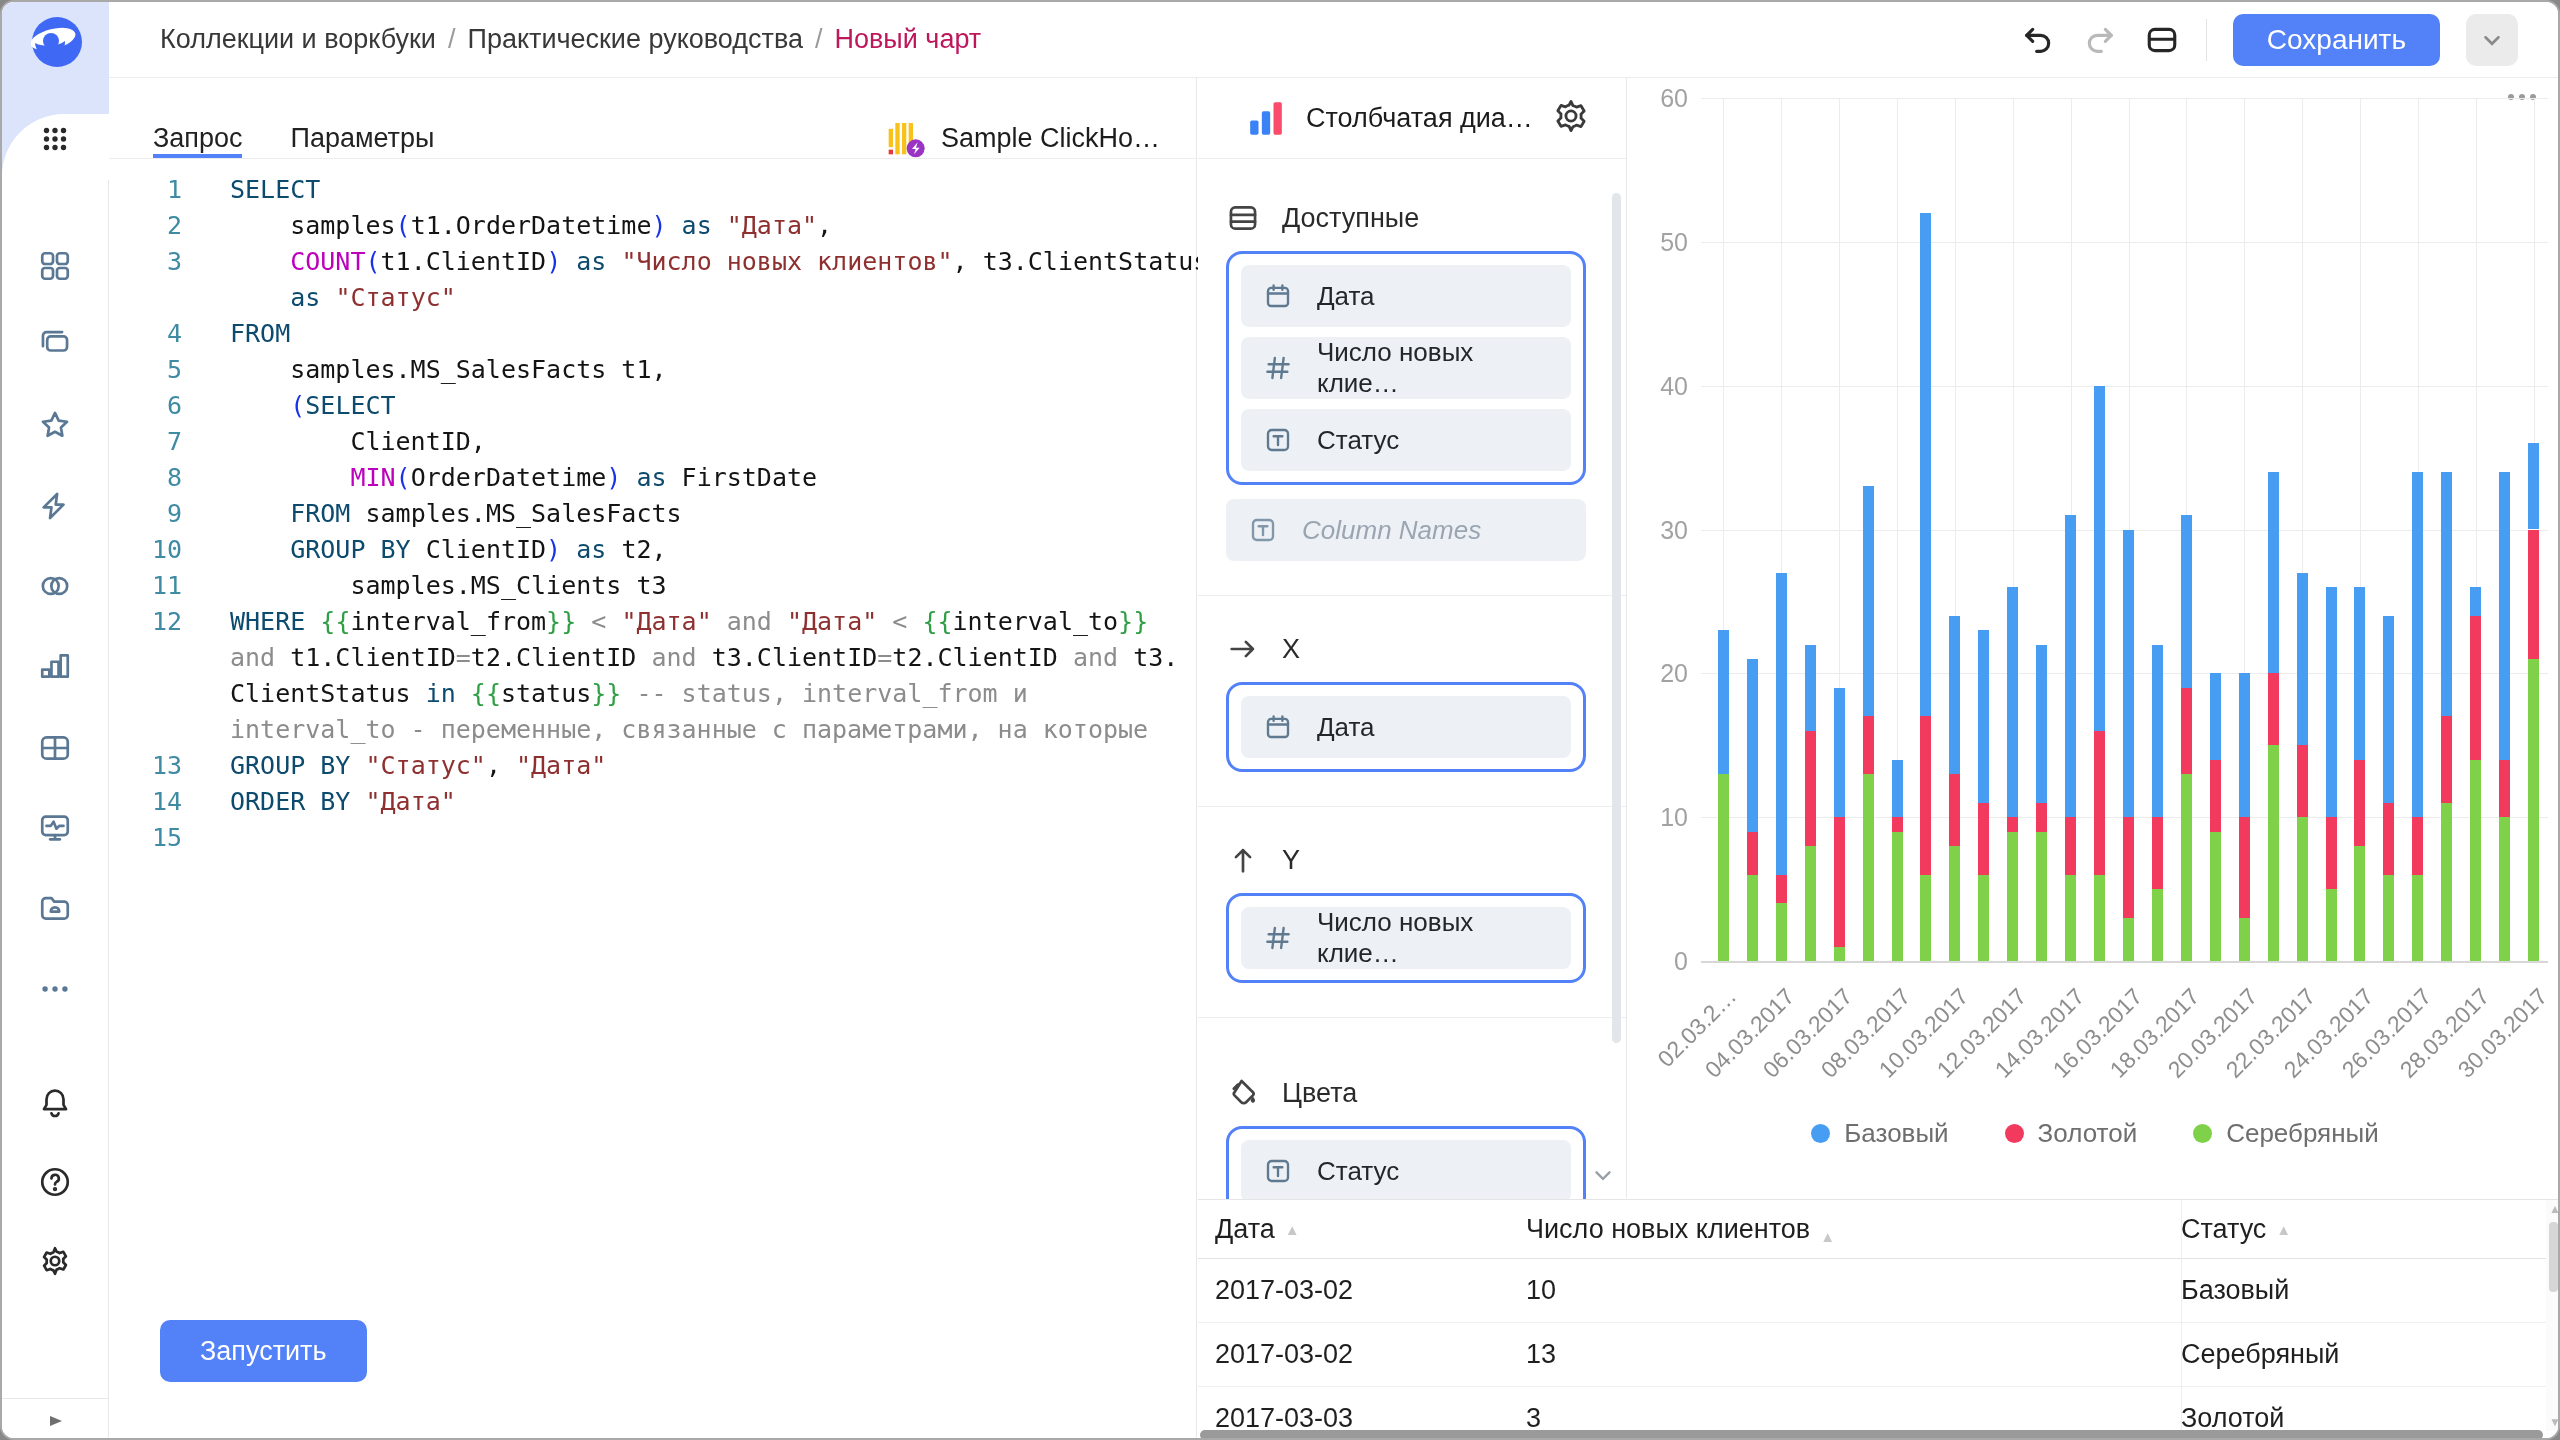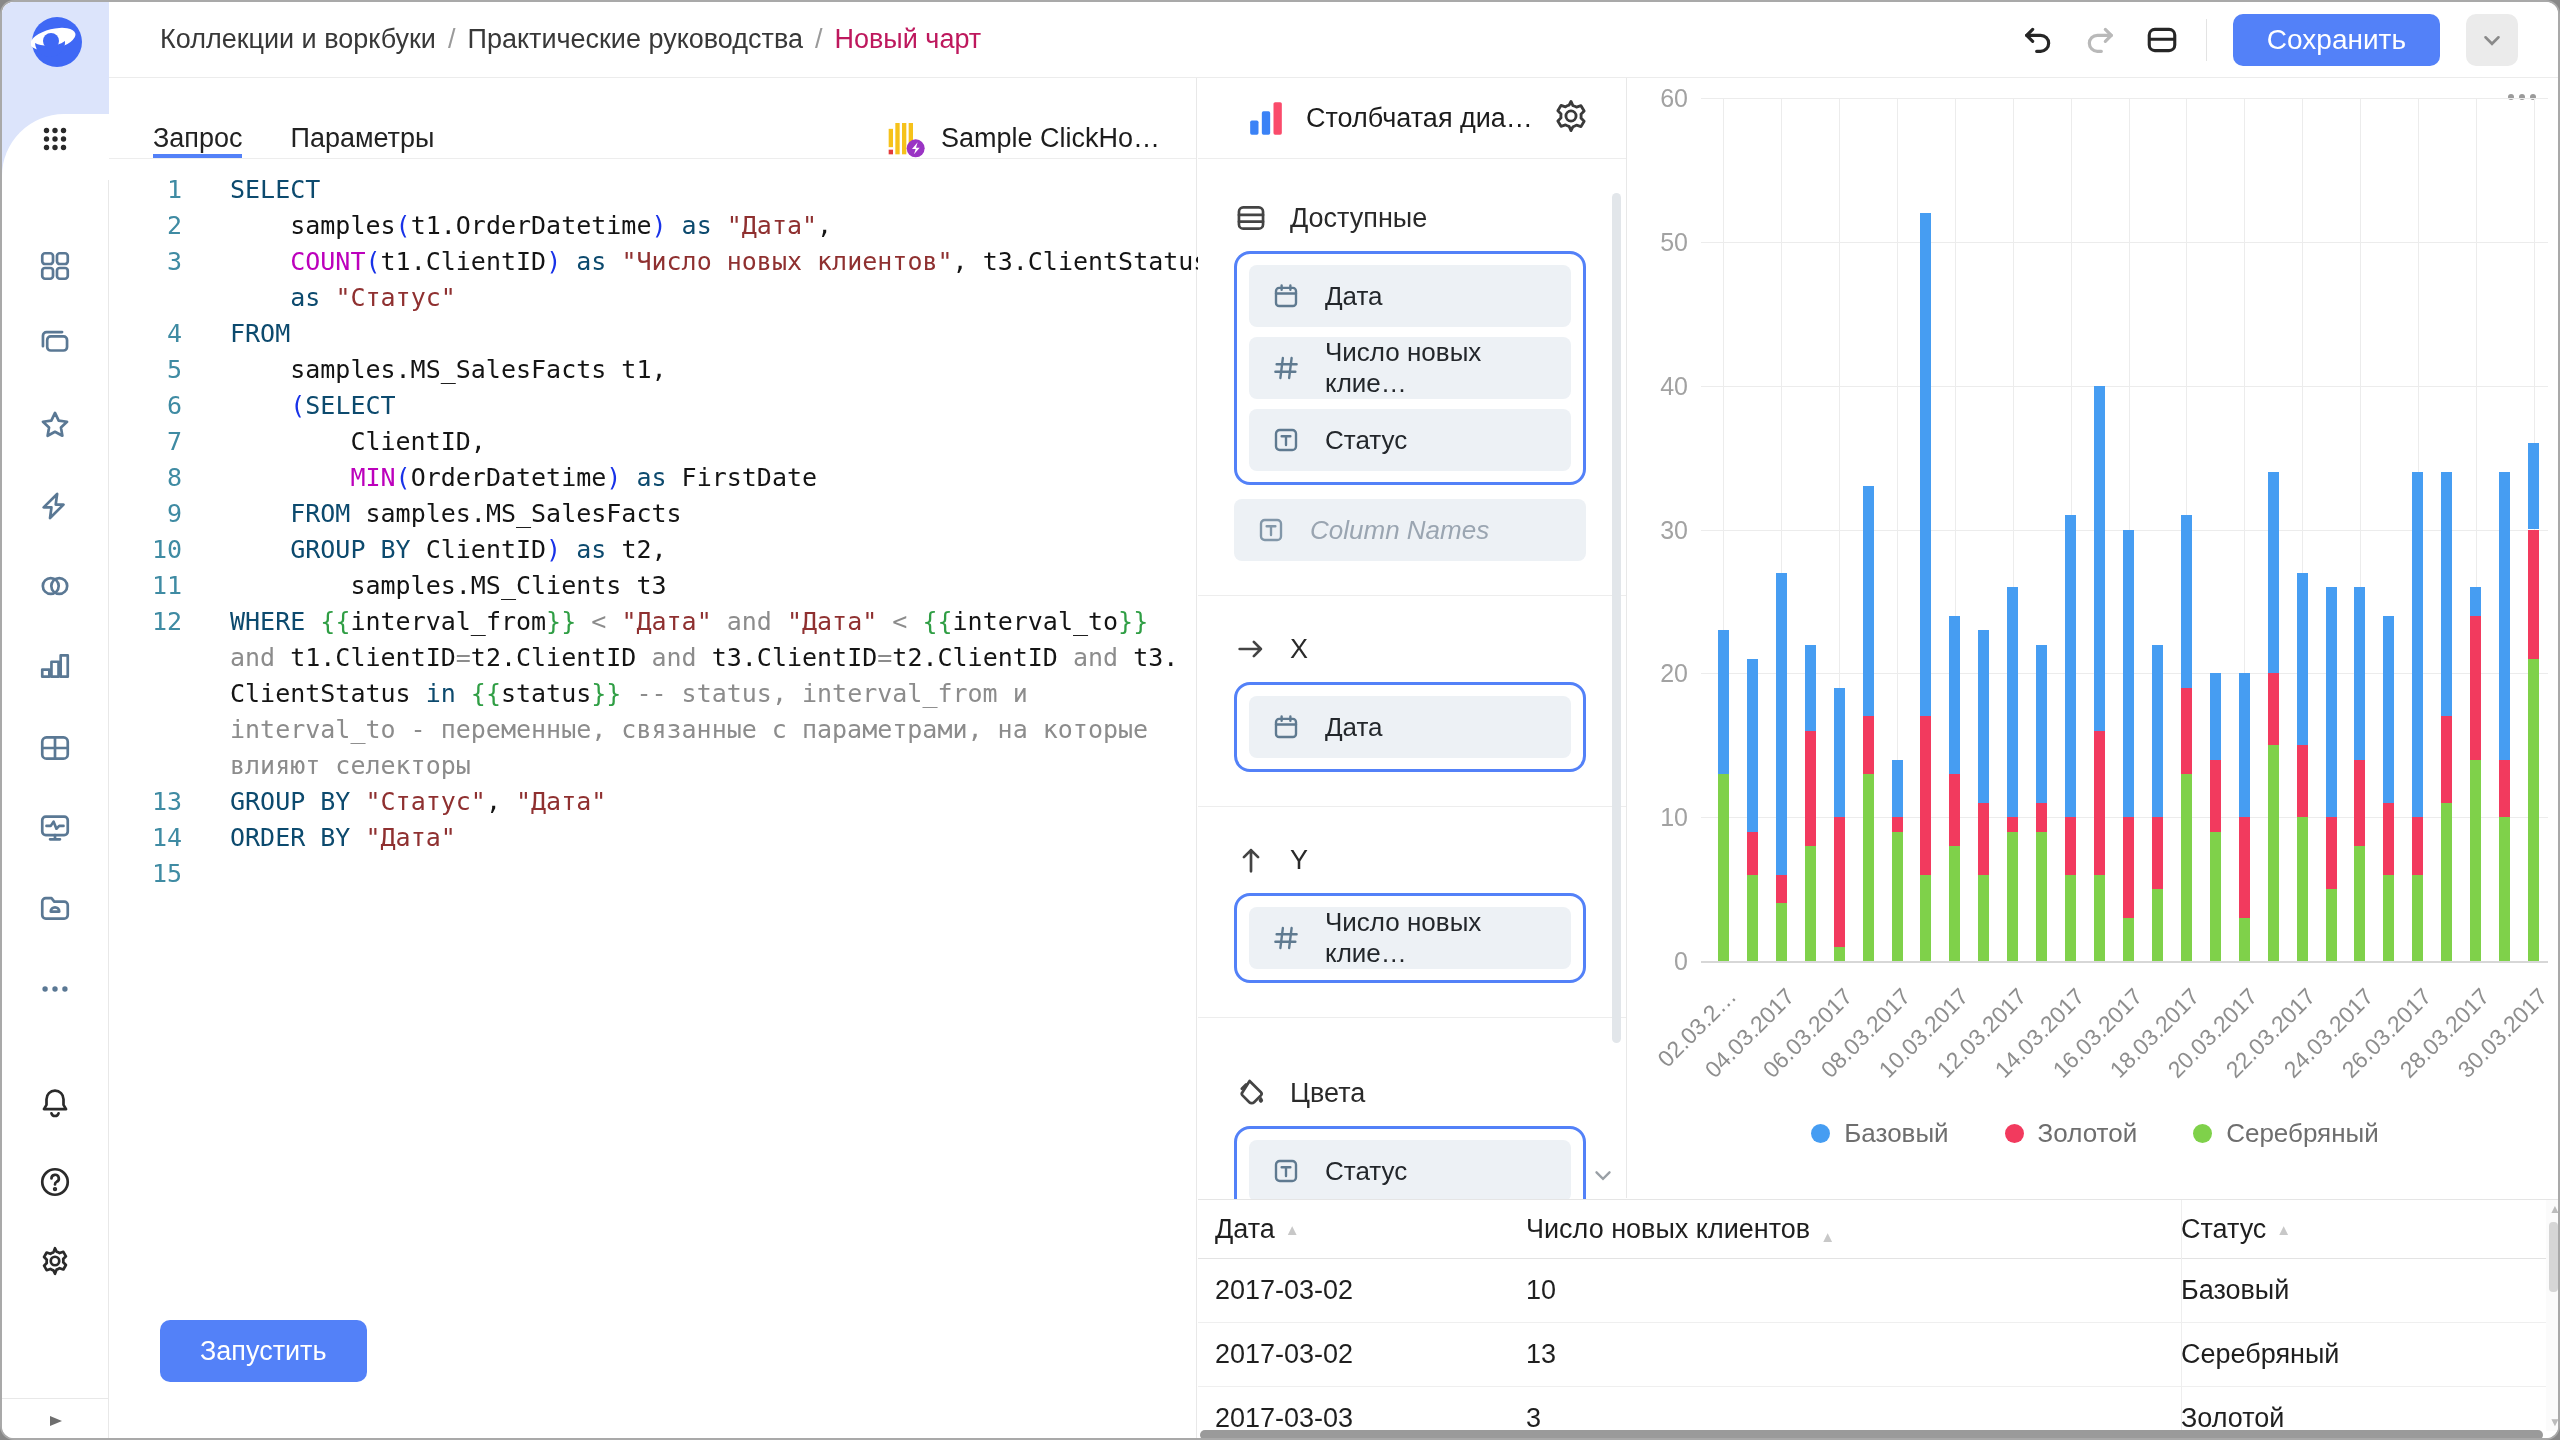--- a/index.html
+++ b/index.html
@@ -42,21 +42,21 @@
   .ctext { padding-left:48px; color:#141414; }
   .tok-kw{color:#0c4a6e} .tok-fn{color:#bc00bc} .tok-str{color:#8f3030}
   .tok-com{color:#8c8c8c} .tok-op{color:#8c8c8c} .tok-var{color:#2f9e44}
   .tok-p{color:#1832e8} .tok-pl{color:#141414}
   #run-btn { position:absolute; left:51px; bottom:60px; height:62px; padding:0 40px; background:#5381f8; color:#fff; border:none; border-radius:10px; font-size:27px; font-family:inherit; cursor:pointer; }
   
   #config { position:absolute; left:1196px; top:76px; width:429px; height:1120px; background:#fff; border-right:1px solid #e8e8e8; }
   #config-top { height:81px; border-bottom:1px solid #ededed; display:flex; align-items:center; padding:0 36px 0 48px; }
   #config-top .ctype-label { font-size:27px; color:#1c1c1c; margin-left:20px; cursor:pointer; }
   #config-top .gear { margin-left:auto; cursor:pointer; }
-  .section { padding:0 40px 0 36px; }
+  .section { padding:0 40px 0 28px; }
   .sec-head { display:flex; align-items:center; gap:22px; font-size:27px; color:#2a2a2a; }
   .drop-group { border:3px solid #5381f8; border-radius:16px; padding:11px 12px; margin-top:16px; }
   .chip { background:#edf1f5; border-radius:8px; height:62px; display:flex; align-items:center; gap:24px; padding:0 22px; cursor:pointer; }
   .chip + .chip { margin-top:10px; }
   .chip span { font-size:26px; color:#23272b; }
   .chip.placeholder span { color:#9aa5b1; font-style:italic; }
   .chip.placeholder { margin-top:14px; }
   .sec-divider { height:1px; background:#ededed; margin:34px 0 0 0; }
   #config-scrollbar { position:absolute; right:5px; top:115px; width:9px; height:850px; background:#e2e6ea; border-radius:5px; }
   #config-more { position:absolute; right:10px; bottom:6px; color:#9aa0a6; }
@@ -272,21 +272,20 @@
         <div class="crow"><div class="gutter">6</div><div class="ctext"><span class="tok-pl">    </span><span class="tok-p">(</span><span class="tok-kw">SELECT</span></div></div>
         <div class="crow"><div class="gutter">7</div><div class="ctext"><span class="tok-pl">        ClientID,</span></div></div>
         <div class="crow"><div class="gutter">8</div><div class="ctext"><span class="tok-pl">        </span><span class="tok-fn">MIN</span><span class="tok-p">(</span><span class="tok-pl">OrderDatetime</span><span class="tok-p">)</span><span class="tok-kw"> as </span><span class="tok-pl">FirstDate</span></div></div>
         <div class="crow"><div class="gutter">9</div><div class="ctext"><span class="tok-pl">    </span><span class="tok-kw">FROM</span><span class="tok-pl"> samples.MS_SalesFacts</span></div></div>
         <div class="crow"><div class="gutter">10</div><div class="ctext"><span class="tok-pl">    </span><span class="tok-kw">GROUP BY</span><span class="tok-pl"> ClientID</span><span class="tok-p">)</span><span class="tok-kw"> as </span><span class="tok-pl">t2,</span></div></div>
         <div class="crow"><div class="gutter">11</div><div class="ctext"><span class="tok-pl">        samples.MS_Clients t3</span></div></div>
         <div class="crow"><div class="gutter">12</div><div class="ctext"><span class="tok-kw">WHERE</span><span class="tok-pl"> </span><span class="tok-var">{{</span><span class="tok-pl">interval_from</span><span class="tok-var">}}</span><span class="tok-op"> &lt; </span><span class="tok-str">"Дата"</span><span class="tok-op"> and </span><span class="tok-str">"Дата"</span><span class="tok-op"> &lt; </span><span class="tok-var">{{</span><span class="tok-pl">interval_to</span><span class="tok-var">}}</span></div></div>
         <div class="crow"><div class="gutter"></div><div class="ctext"><span class="tok-op">and </span><span class="tok-pl">t1.ClientID</span><span class="tok-op">=</span><span class="tok-pl">t2.ClientID</span><span class="tok-op"> and </span><span class="tok-pl">t3.ClientID</span><span class="tok-op">=</span><span class="tok-pl">t2.ClientID</span><span class="tok-op"> and </span><span class="tok-pl">t3.</span></div></div>
         <div class="crow"><div class="gutter"></div><div class="ctext"><span class="tok-pl">ClientStatus</span><span class="tok-kw"> in </span><span class="tok-var">{{</span><span class="tok-pl">status</span><span class="tok-var">}}</span><span class="tok-com"> -- status, interval_from и</span></div></div>
         <div class="crow"><div class="gutter"></div><div class="ctext"><span class="tok-com">interval_to - переменные, связанные с параметрами, на которые</span></div></div>
-        <div class="crow"><div class="gutter"></div><div class="ctext"><span class="tok-com">влияют селекторы</span></div></div>
         <div class="crow"><div class="gutter">13</div><div class="ctext"><span class="tok-kw">GROUP BY</span><span class="tok-pl"> </span><span class="tok-str">"Статус"</span><span class="tok-pl">, </span><span class="tok-str">"Дата"</span></div></div>
         <div class="crow"><div class="gutter">14</div><div class="ctext"><span class="tok-kw">ORDER BY</span><span class="tok-pl"> </span><span class="tok-str">"Дата"</span></div></div>
         <div class="crow"><div class="gutter">15</div><div class="ctext"></div></div>
       </div>
     <button id="run-btn">Запустить</button>
   </div>
 
   <div id="config">
     <div id="config-top">
       <svg width="40" height="40" viewBox="0 0 24 24">

